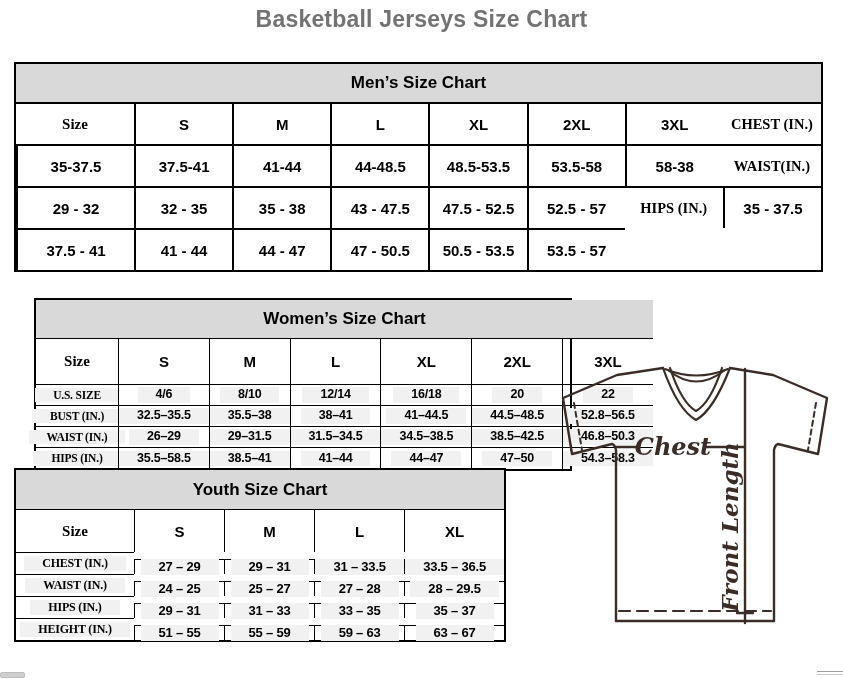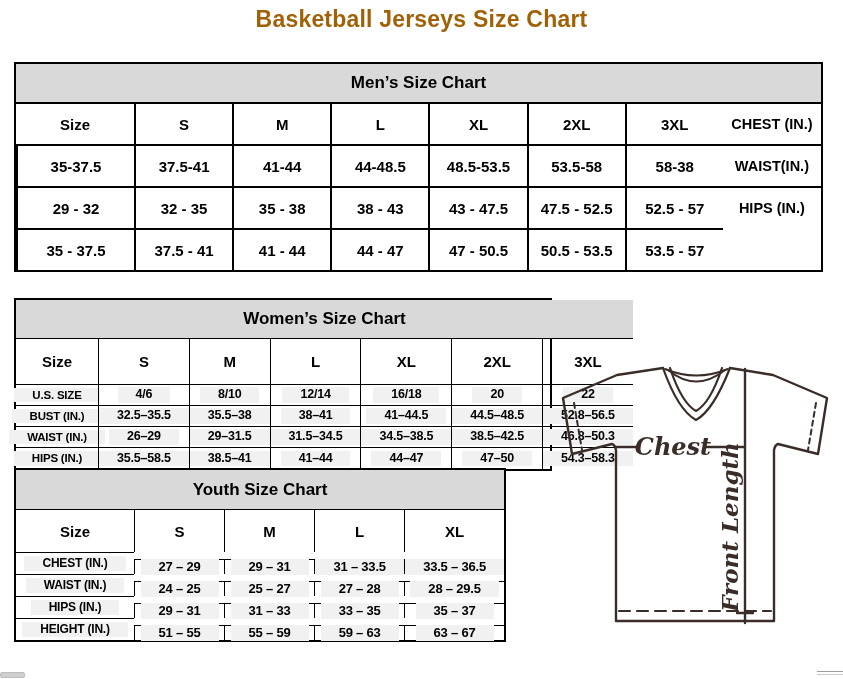--- a/index.html
+++ b/index.html
@@ -7,21 +7,21 @@
   .page {
     position: relative;
     width: 843px; height: 679px;
     background: #ffffff;
     font-family: "Liberation Sans", sans-serif;
     overflow: hidden;
   }
   .title {
     position:absolute; top:6px; left:0; width:100%;
     margin:0; text-align:center;
-    font-size:23px; font-weight:bold; color:#a16207;
+    font-size:23px; font-weight:bold; color:#737373;
     letter-spacing:0.2px;
   }
   .tbl {
     position:absolute;
     display:grid;
     border:2px solid #000;
     background:#fff;
   }
   .cell {
     display:flex; align-items:center; justify-content:center;
@@ -29,21 +29,21 @@
   }
   .band {
     grid-column:1 / -1;
     background:#d9d9d9;
     font-size:17px;
   }
   
   .mens .cell   { border-left:2px solid #000; border-top:2px solid #000; }
   .womens .cell { border-left:1px solid #000; border-top:1px solid #000; }
   .youth .cell  { border-left:1px solid #000; border-top:1px solid #000; }
-  .cell.col0 { border-left:none; }
+  .cell.col0 { border-left:none;font-family:Liberation Serif, serif; }
   .cell.band { border:none;text-align:right; }
 
   .mens   { left:14px; top:62px;  width:809px; grid-template-rows:38px 42px 42px 42px 42px; }
   .womens { left:14px; top:298px; width:538px; grid-template-rows:38px 46px 21px 21px 21px 22px; }
   .youth  { left:14px; top:468px; width:492px; grid-template-rows:39px 43px 22px 22px 22px 22px; }
 
   .mens .head { font-size:15px; }
   .mens .lbl  { font-size:14.5px; }
   .mens .val  { font-size:15px; }
 
@@ -94,35 +94,34 @@
       <div class="cell val">37.5-41</div>
       <div class="cell val">41-44</div>
       <div class="cell val">44-48.5</div>
       <div class="cell val">48.5-53.5</div>
       <div class="cell val">53.5-58</div>
       <div class="cell val">58-38</div>
       <div class="cell lbl col0">WAIST(IN.)</div>
       <div class="cell val">29 - 32</div>
       <div class="cell val">32 - 35</div>
       <div class="cell val">35 - 38</div>
-      <div class="cell val">38 - 43</div>
       <div class="cell val">43 - 47.5</div>
       <div class="cell val">47.5 - 52.5</div>
       <div class="cell val">52.5 - 57</div>
       <div class="cell lbl col0">HIPS (IN.)</div>
       <div class="cell val">35 - 37.5</div>
       <div class="cell val">37.5 - 41</div>
       <div class="cell val">41 - 44</div>
       <div class="cell val">44 - 47</div>
       <div class="cell val">47 - 50.5</div>
       <div class="cell val">50.5 - 53.5</div>
       <div class="cell val">53.5 - 57</div>
     </div>
 
-  <div class="tbl womens" style="grid-template-columns: 82px repeat(6, 1fr);">
+  <div class="tbl womens" style="grid-template-columns: 82px repeat(6, 1fr); margin-left: 20px;">
       <div class="cell band">Women’s Size Chart</div>
       <div class="cell head col0">Size</div>
       <div class="cell head">S</div>
       <div class="cell head">M</div>
       <div class="cell head">L</div>
       <div class="cell head">XL</div>
       <div class="cell head">2XL</div>
       <div class="cell head">3XL</div>
       <div class="cell lbl col0">
         <span class="hl">U.S. SIZE</span>

